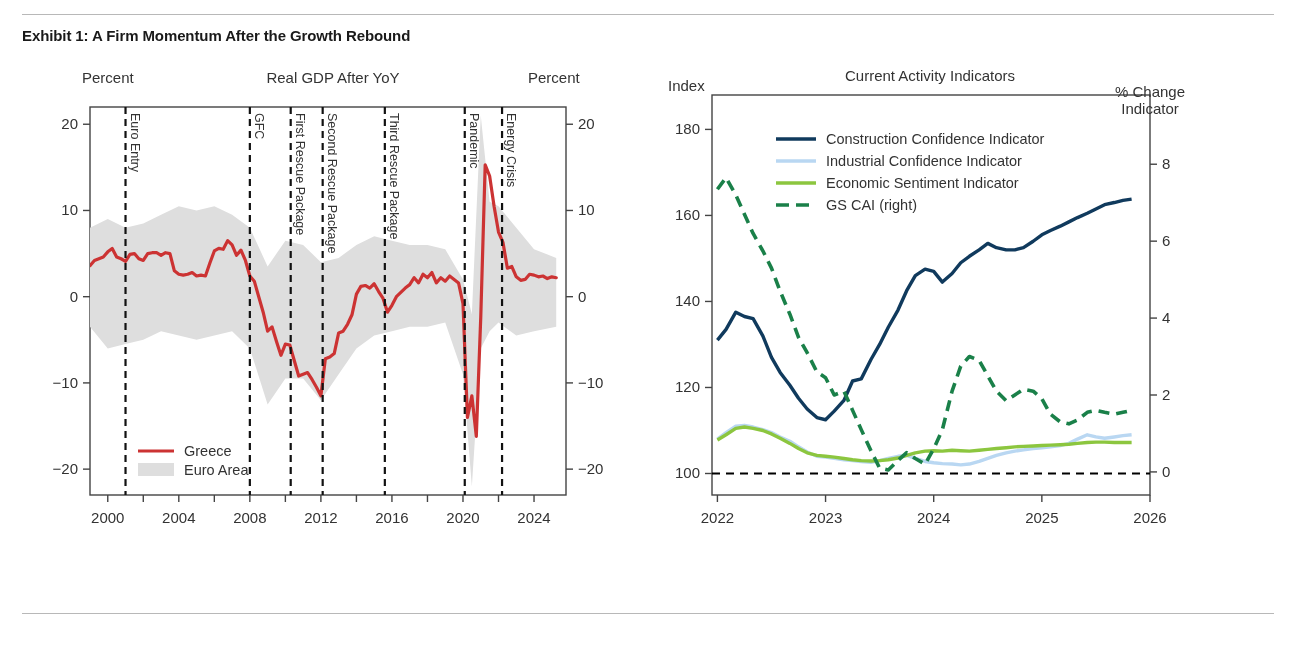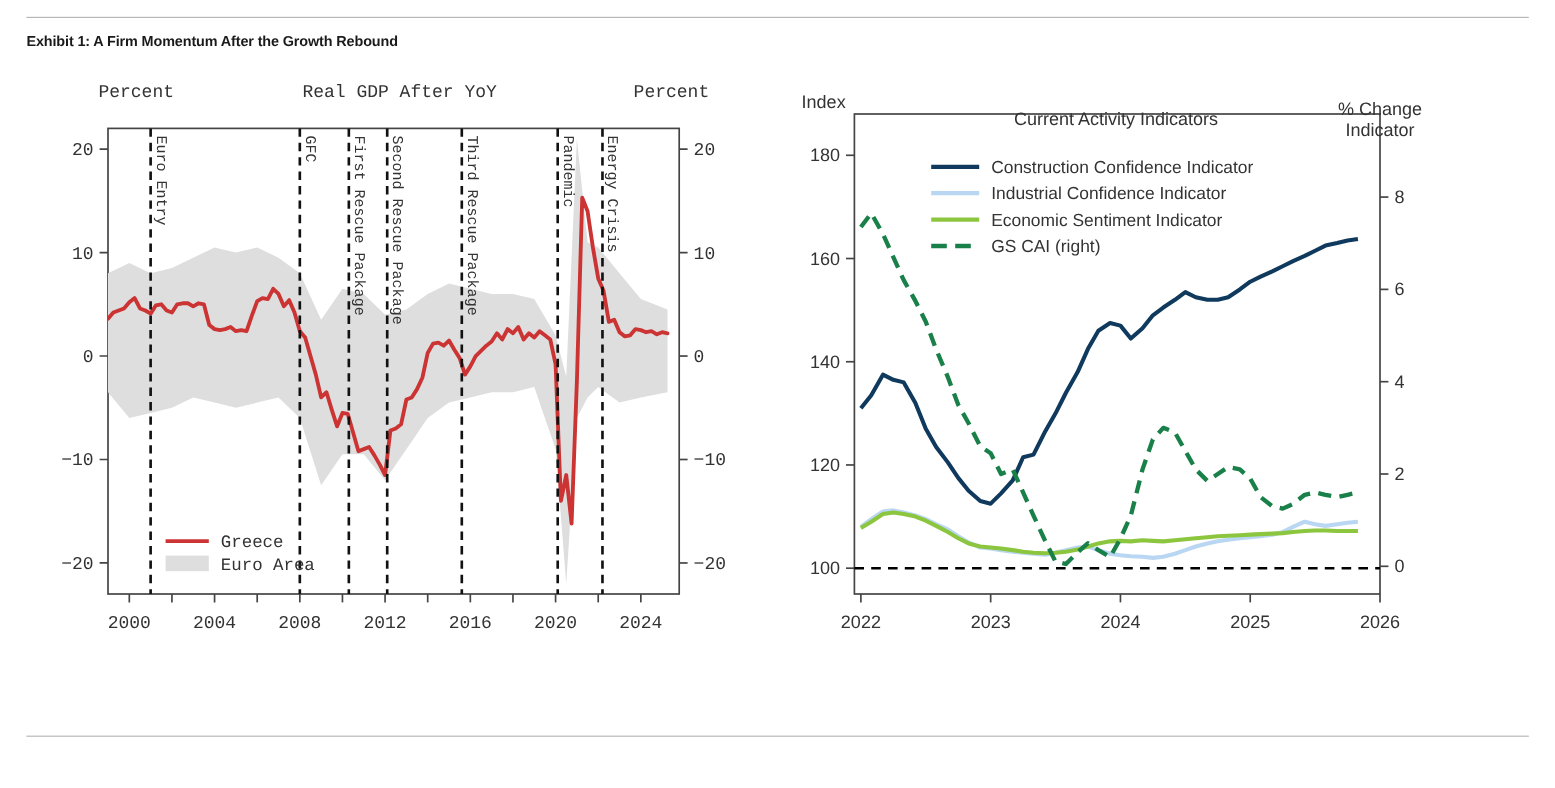--- a/index.html
+++ b/index.html
@@ -10,28 +10,28 @@
     color:#231f20;
     overflow:hidden;
   }
   .page{position:relative;width:1296px;height:657px;}
 
   .rule-top{position:absolute;left:22px;top:14px;width:1252px;height:1px;background:#b8b8b8;}
   .rule-mid{position:absolute;left:22px;top:613px;width:1252px;height:1px;background:#b8b8b8;}
 
   .exhibit-title{
     position:absolute;left:22px;top:27px;
-    font-size:12px;font-weight:bold;letter-spacing:-0.1px;
+    font-size:15px;font-weight:bold;letter-spacing:-0.1px;
     color:#1a1a1a;white-space:nowrap;
   }
 
   .charts{position:absolute;left:0;top:55px;width:1296px;height:500px;}
 
   .chart{position:absolute;top:0;height:500px;}
-  .chart-left{left:18px;width:620px;font-family:Liberation Mono, monospace;}
+  .chart-left{left:18px;width:620px;}
   .chart-right{left:640px;width:640px;}
 
   .hdr{position:absolute;top:14px;font-size:15px;color:#333;white-space:nowrap;}
   .hdr-c{text-align:center;}
   .hdr-2l{line-height:1.12;text-align:center;}
 
   svg{display:block;}
 
   .foot{
     position:absolute;left:22px;top:558px;width:1256px;
@@ -125,21 +125,21 @@
           <text x="0" y="0" class="vlabel" text-anchor="start" transform="translate(489.0597014925388,58) rotate(90)">Energy Crisis</text>
           <line x1="120" y1="396" x2="156" y2="396" stroke="#cc3333" stroke-width="3.2"></line>
           <text x="166" y="401" class="leglbl">Greece</text>
           <rect x="120" y="408" width="36" height="13" fill="#dedede"></rect>
           <text x="166" y="420" class="leglbl">Euro Area</text>
         </svg>
     </div>
 
     <div class="chart chart-right">
       <div class="hdr" style="left:28px;top:22px;">Index</div>
-      <div class="hdr hdr-c" style="left:160px;top:36px;width:260px;">Current Activity Indicators</div>
+      <div class="hdr hdr-c" style="left:160px;top:12px;width:260px;">Current Activity Indicators</div>
       <div class="hdr hdr-2l" style="left:420px;top:8px;width:180px;margin-top:21px;"><span>% Change</span><br><span>Indicator</span></div>
       <svg id="svg-right" width="640" height="500" viewBox="0 0 640 500">
           <rect x="72" y="40" width="438" height="400" fill="none" stroke="#444" stroke-width="1.4"></rect>
           <line x1="72" y1="418.494623655914" x2="65" y2="418.494623655914" stroke="#444" stroke-width="1.4"></line>
           <text x="60" y="423.494623655914" class="ticklbl" text-anchor="end">100</text>
           <line x1="72" y1="332.4731182795699" x2="65" y2="332.4731182795699" stroke="#444" stroke-width="1.4"></line>
           <text x="60" y="337.4731182795699" class="ticklbl" text-anchor="end">120</text>
           <line x1="72" y1="246.4516129032258" x2="65" y2="246.4516129032258" stroke="#444" stroke-width="1.4"></line>
           <text x="60" y="251.4516129032258" class="ticklbl" text-anchor="end">140</text>
           <line x1="72" y1="160.43010752688173" x2="65" y2="160.43010752688173" stroke="#444" stroke-width="1.4"></line>

